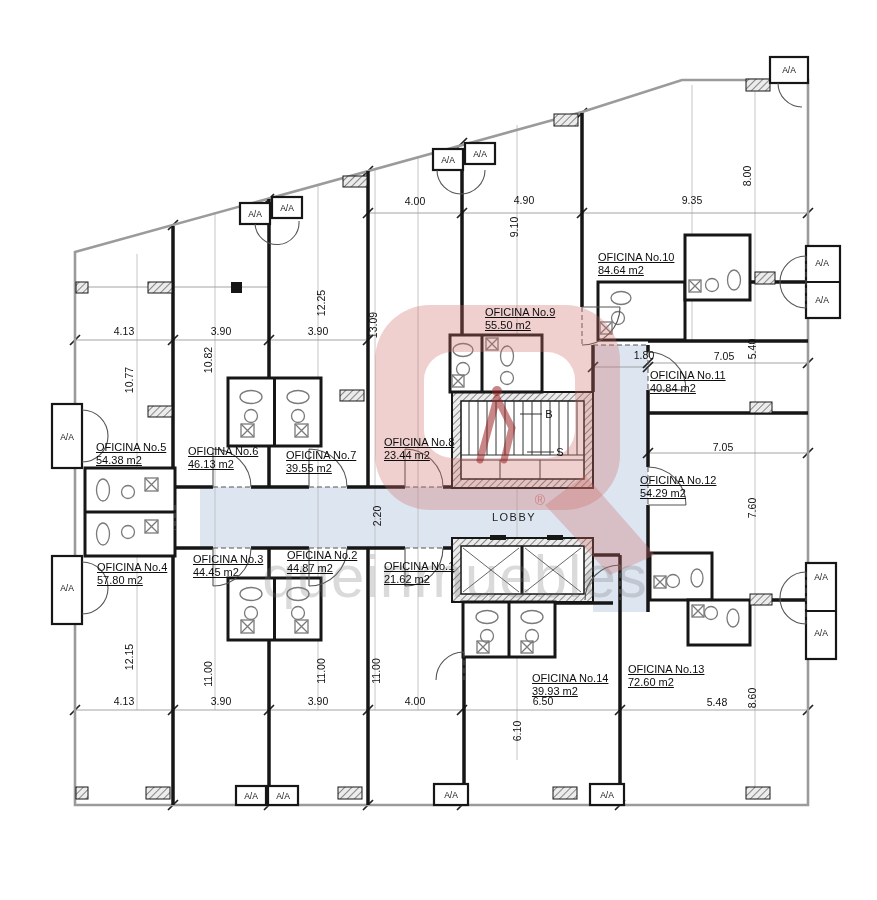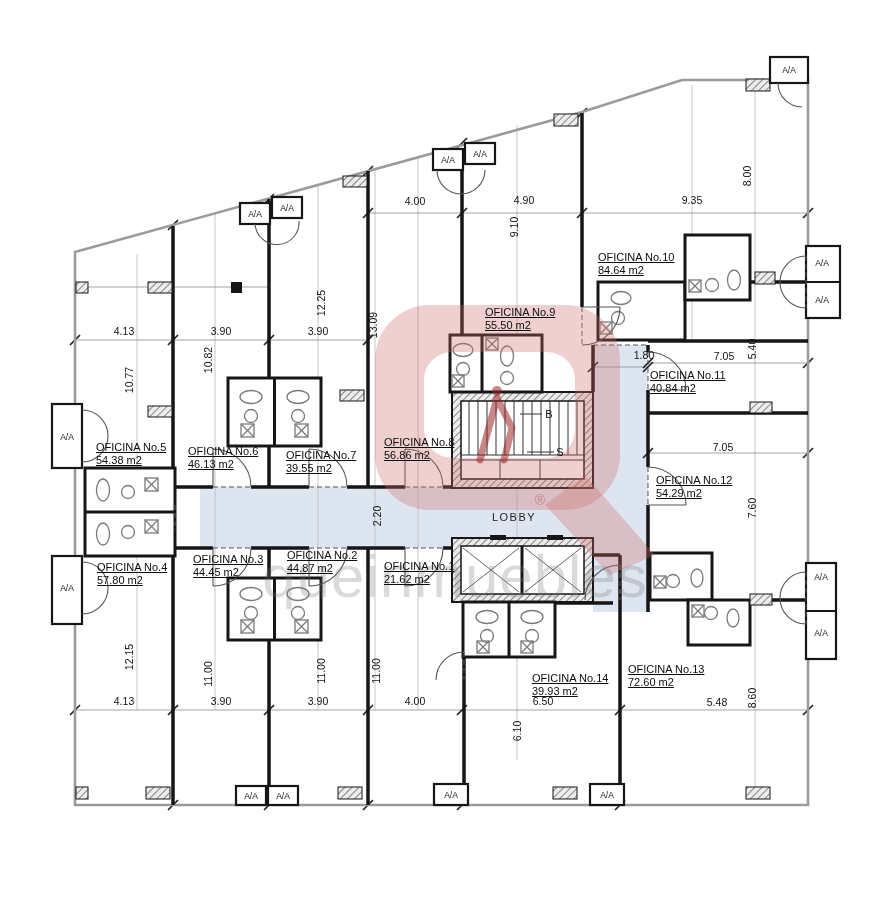--- a/index.html
+++ b/index.html
@@ -266,35 +266,35 @@
 <div class="off" style="left:188px;top:445px">
       <div>OFICINA No.6</div>
       <div>46.13 m2</div>
     </div>
 <div class="off" style="left:286px;top:449px">
       <div>OFICINA No.7</div>
       <div>39.55 m2</div>
     </div>
 <div class="off" style="left:384px;top:436px">
       <div>OFICINA No.8</div>
-      <div>56.86 m2</div>
+      <div>23.44 m2</div>
     </div>
 <div class="off" style="left:485px;top:306px">
       <div>OFICINA No.9</div>
       <div>55.50 m2</div>
     </div>
 <div class="off" style="left:598px;top:251px">
       <div>OFICINA No.10</div>
       <div>84.64 m2</div>
     </div>
 <div class="off" style="left:650px;top:369px">
       <div>OFICINA No.11</div>
       <div>40.84 m2</div>
     </div>
-<div class="off" style="left:656px;top:474px">
+<div class="off" style="left:640px;top:474px">
       <div>OFICINA No.12</div>
       <div>54.29 m2</div>
     </div>
 <div class="off" style="left:628px;top:663px">
       <div>OFICINA No.13</div>
       <div>72.60 m2</div>
     </div>
 <div class="off" style="left:532px;top:672px">
       <div>OFICINA No.14</div>
       <div>39.93 m2</div>

